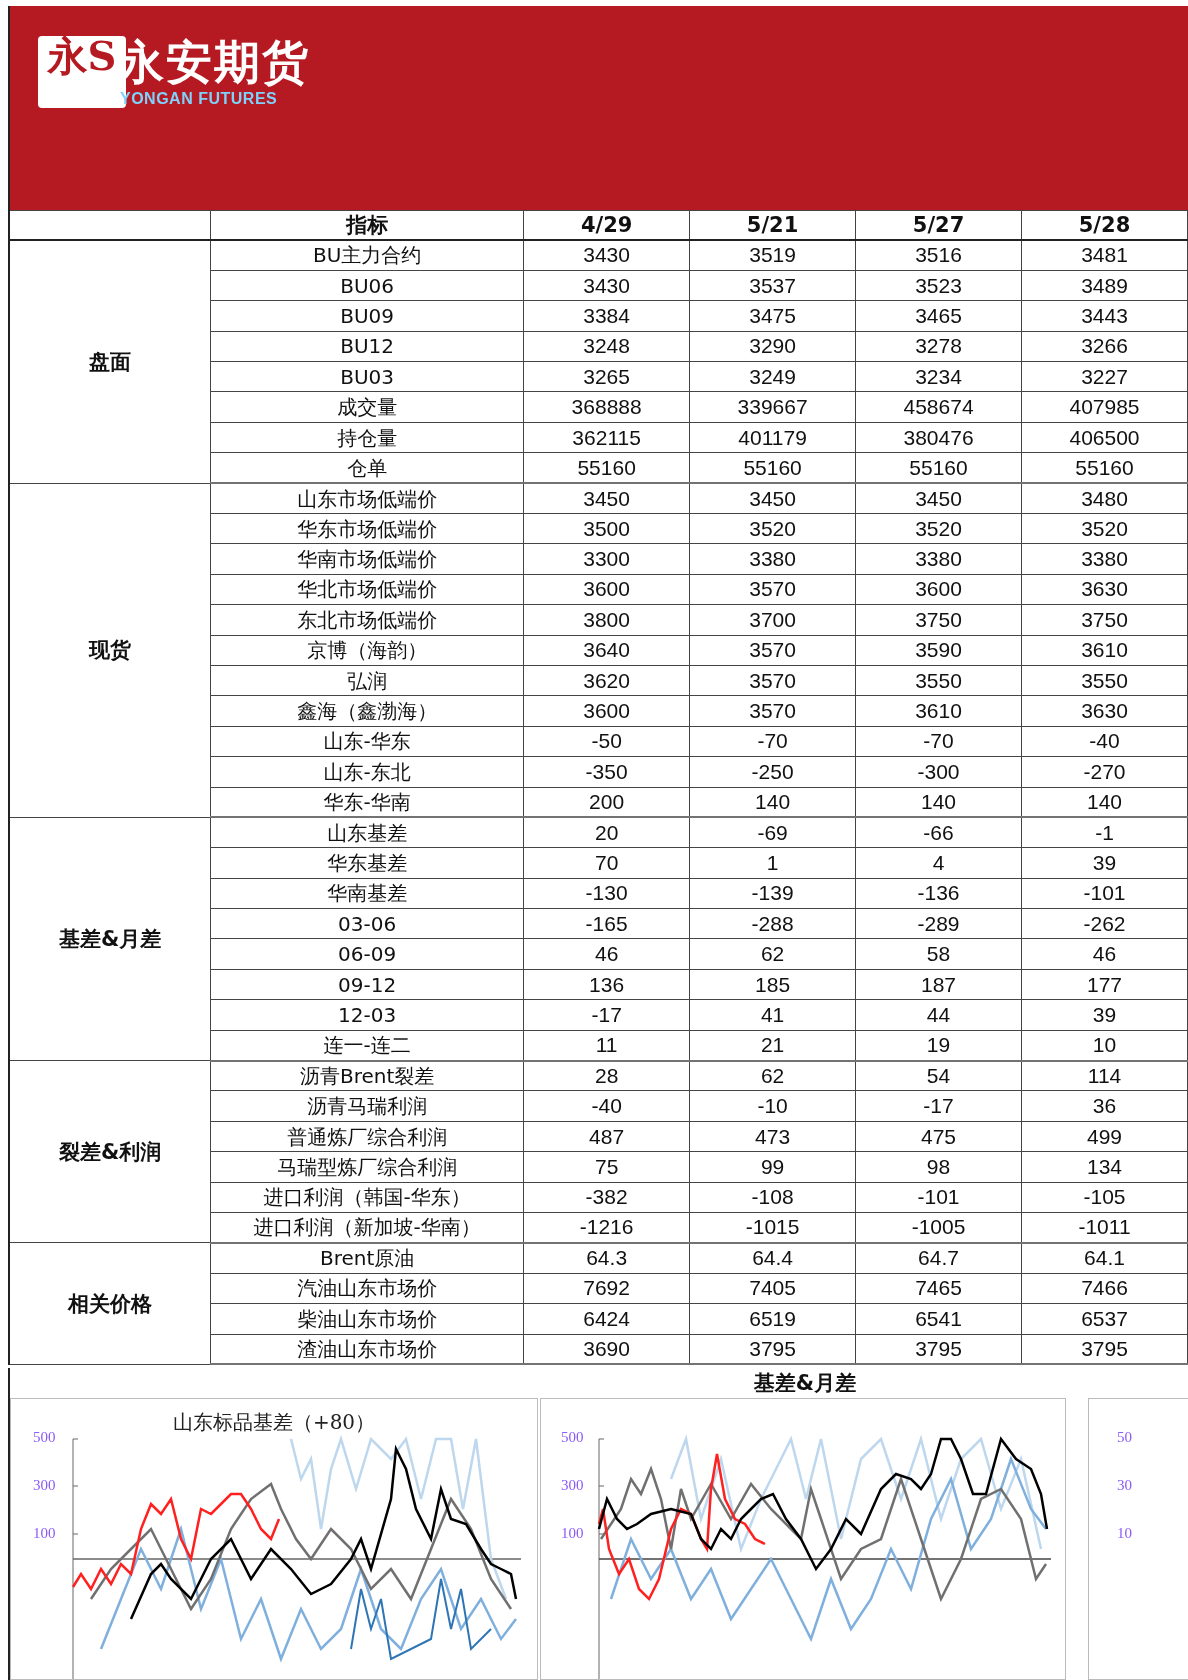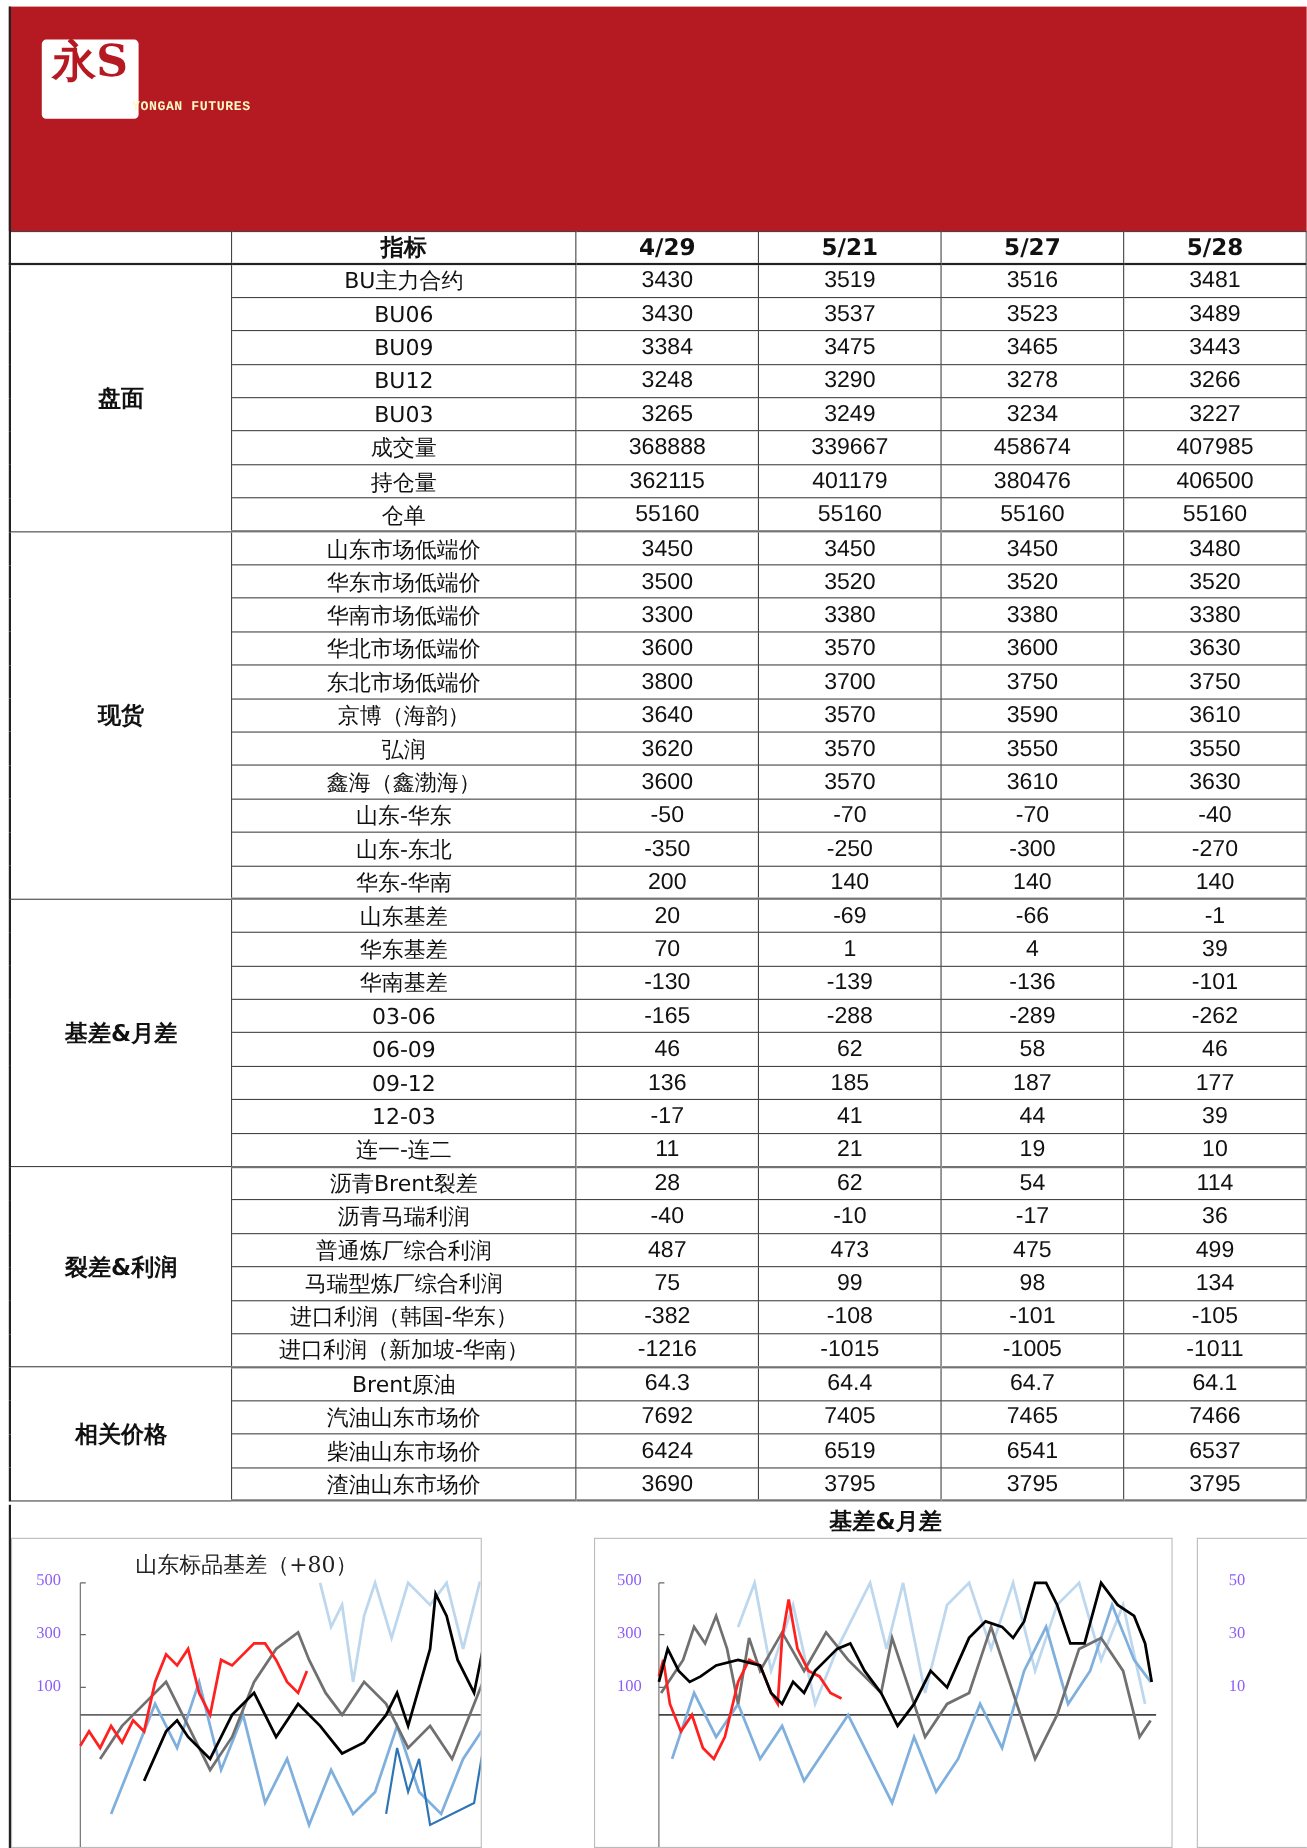--- a/index.html
+++ b/index.html
@@ -14,22 +14,22 @@
     position: absolute; left: 28px; top: 30px; width: 88px; height: 72px;
     background: #ffffff; border-radius: 4px;
     display: flex; align-items: flex-start; justify-content: center;
   }
   .logo-glyph { color: #b51a22; font-size: 40px; font-weight: bold; line-height: 1; font-family: "DejaVu Serif", serif; }
   .brand-cn {
     position: absolute; left: 108px; top: 28px; color: #fff;
     font-size: 46px; font-weight: bold; letter-spacing: 2px; line-height: 56px;
   }
   .brand-en {
-    position: absolute; left: 110px; top: 84px; color: #fef9c3;
-    font-size: 12px; font-weight: bold; letter-spacing: 0.5px; font-family: Liberation Mono, monospace;
+    position: absolute; left: 110px; top: 84px; color: #7dd3fc;
+    font-size: 16px; font-weight: bold; letter-spacing: 0.5px; font-family: Liberation Sans, sans-serif;
   }
   .report-title {
     position: absolute; left: 676px; top: 82px; color: #fff;
     font-size: 60px; font-weight: bold; letter-spacing: 2px; line-height: 72px;
   }
 
   .table-wrap { position: absolute; left: 8px; top: 210px; width: 1180px; }
   table { border-collapse: collapse; table-layout: fixed; width: 1180px; }
   col.c-group { width: 192px; }
   col.c-ind { width: 298px; }
@@ -61,20 +61,21 @@
   .y-tick { position: absolute; font-family: Liberation Serif, serif; font-size: 15px; color: #8b5cf6; }
   .chart-svg { position: absolute; left: 0; top: 0; }
 </style>
 </head>
 <body>
 
 <div class="header">
   <div class="logo-box">
     <span class="logo-glyph">永S</span>
   </div>
+  <div class="brand-cn">永安期货</div>
   <div class="brand-en">YONGAN FUTURES</div>
 </div>
 
 <div class="table-wrap">
   <table>
     <colgroup>
       <col class="c-group">
         <col class="c-ind">
         <col class="c-val">
         <col class="c-val">
@@ -356,21 +357,21 @@
           <td class="val">3795</td>
           <td class="val">3795</td>
         </tr>
       </tbody>
   </table>
 </div>
 
 <div class="page-left-border"></div>
 <div class="section-title">基差&amp;月差</div>
 
-<div class="chart-panel" style="left:10px; width:428px;">
+<div class="chart-panel" style="left:10px; width:528px;">
   <div class="chart-title">山东标品基差（+80）</div>
   <div class="y-tick" style="left:22px; top:30px;">500</div>
   <div class="y-tick" style="left:22px; top:78px;">300</div>
   <div class="y-tick" style="left:22px; top:126px;">100</div>
   <svg class="chart-svg" width="528" height="282">
     <line x1="62" y1="40" x2="62" y2="282" stroke="#666" stroke-width="1"></line>
     <line x1="62" y1="40" x2="67" y2="40" stroke="#666"></line>
     <line x1="62" y1="87" x2="67" y2="87" stroke="#666"></line>
     <line x1="62" y1="135" x2="67" y2="135" stroke="#666"></line>
     <line x1="62" y1="160" x2="510" y2="160" stroke="#666" stroke-width="1.5"></line>

